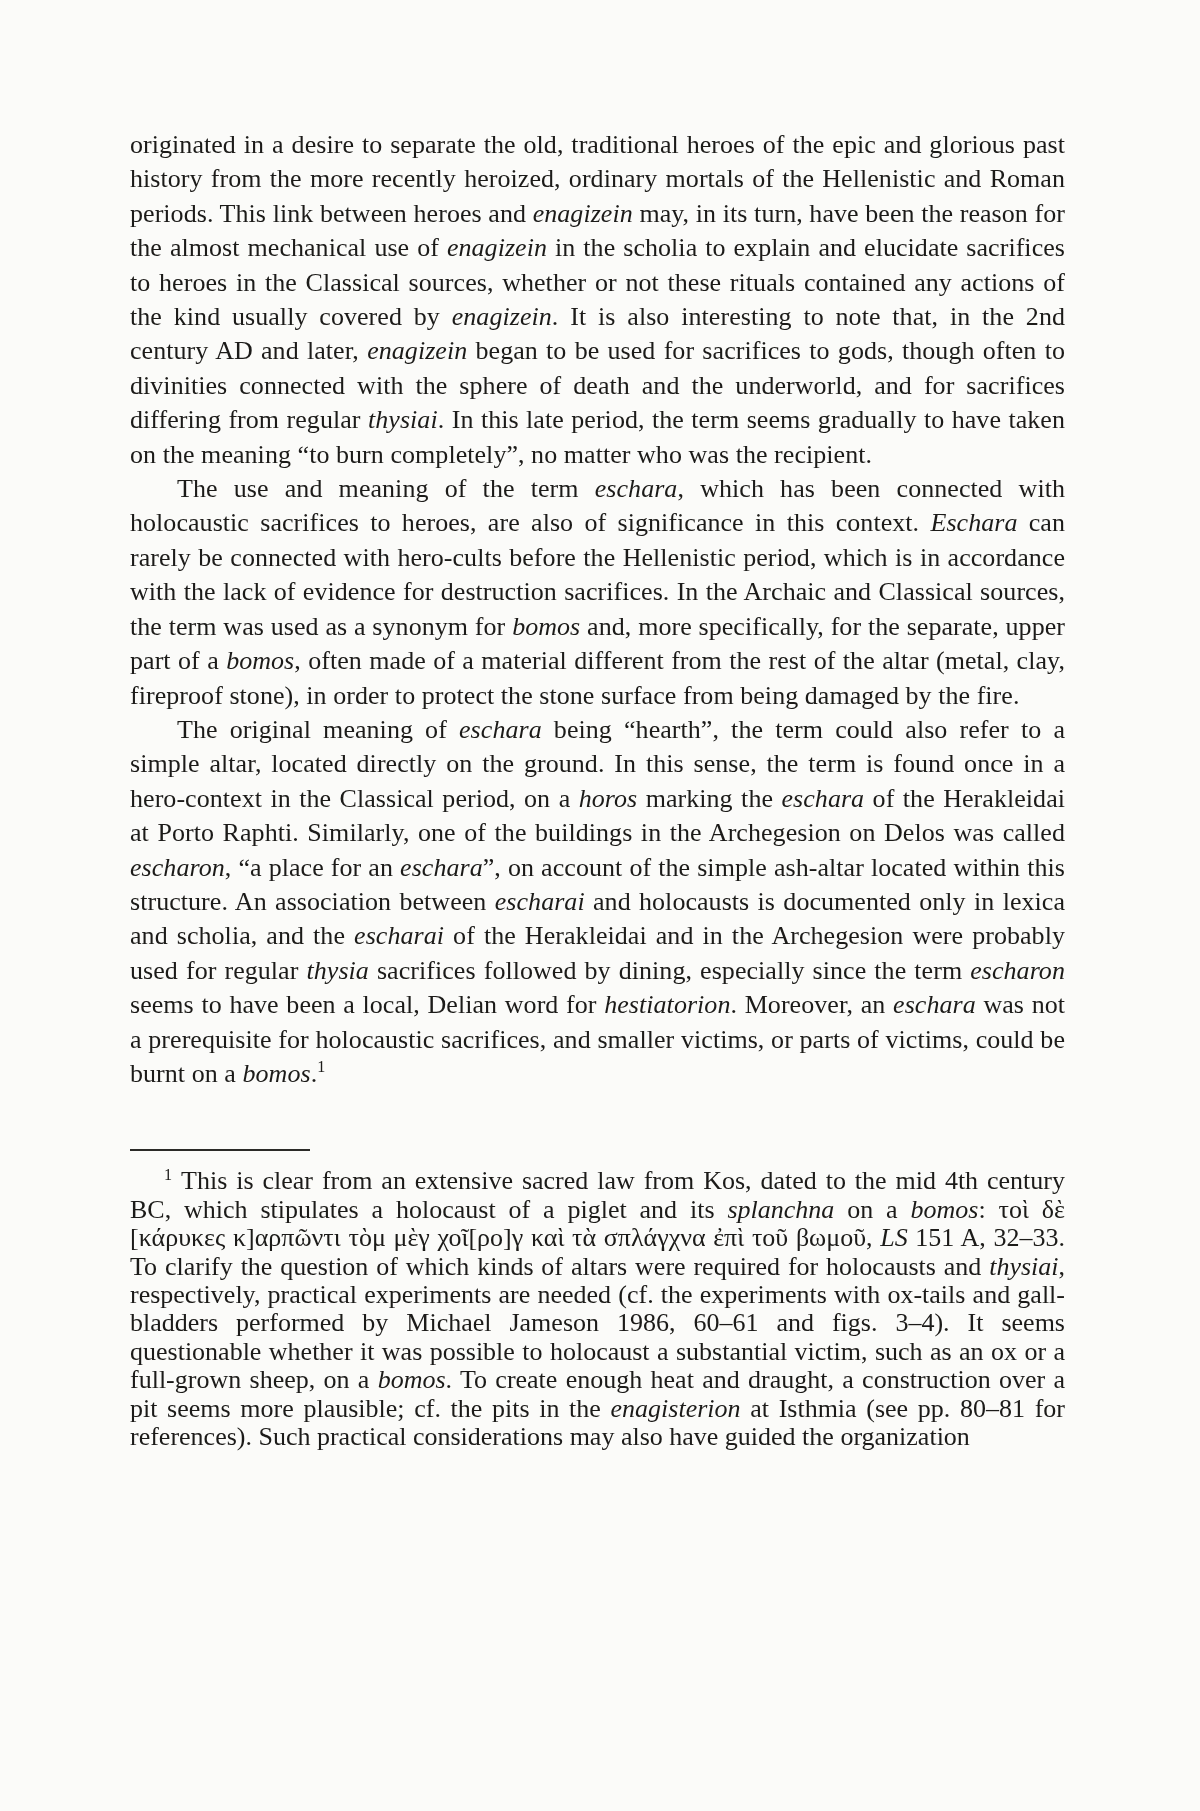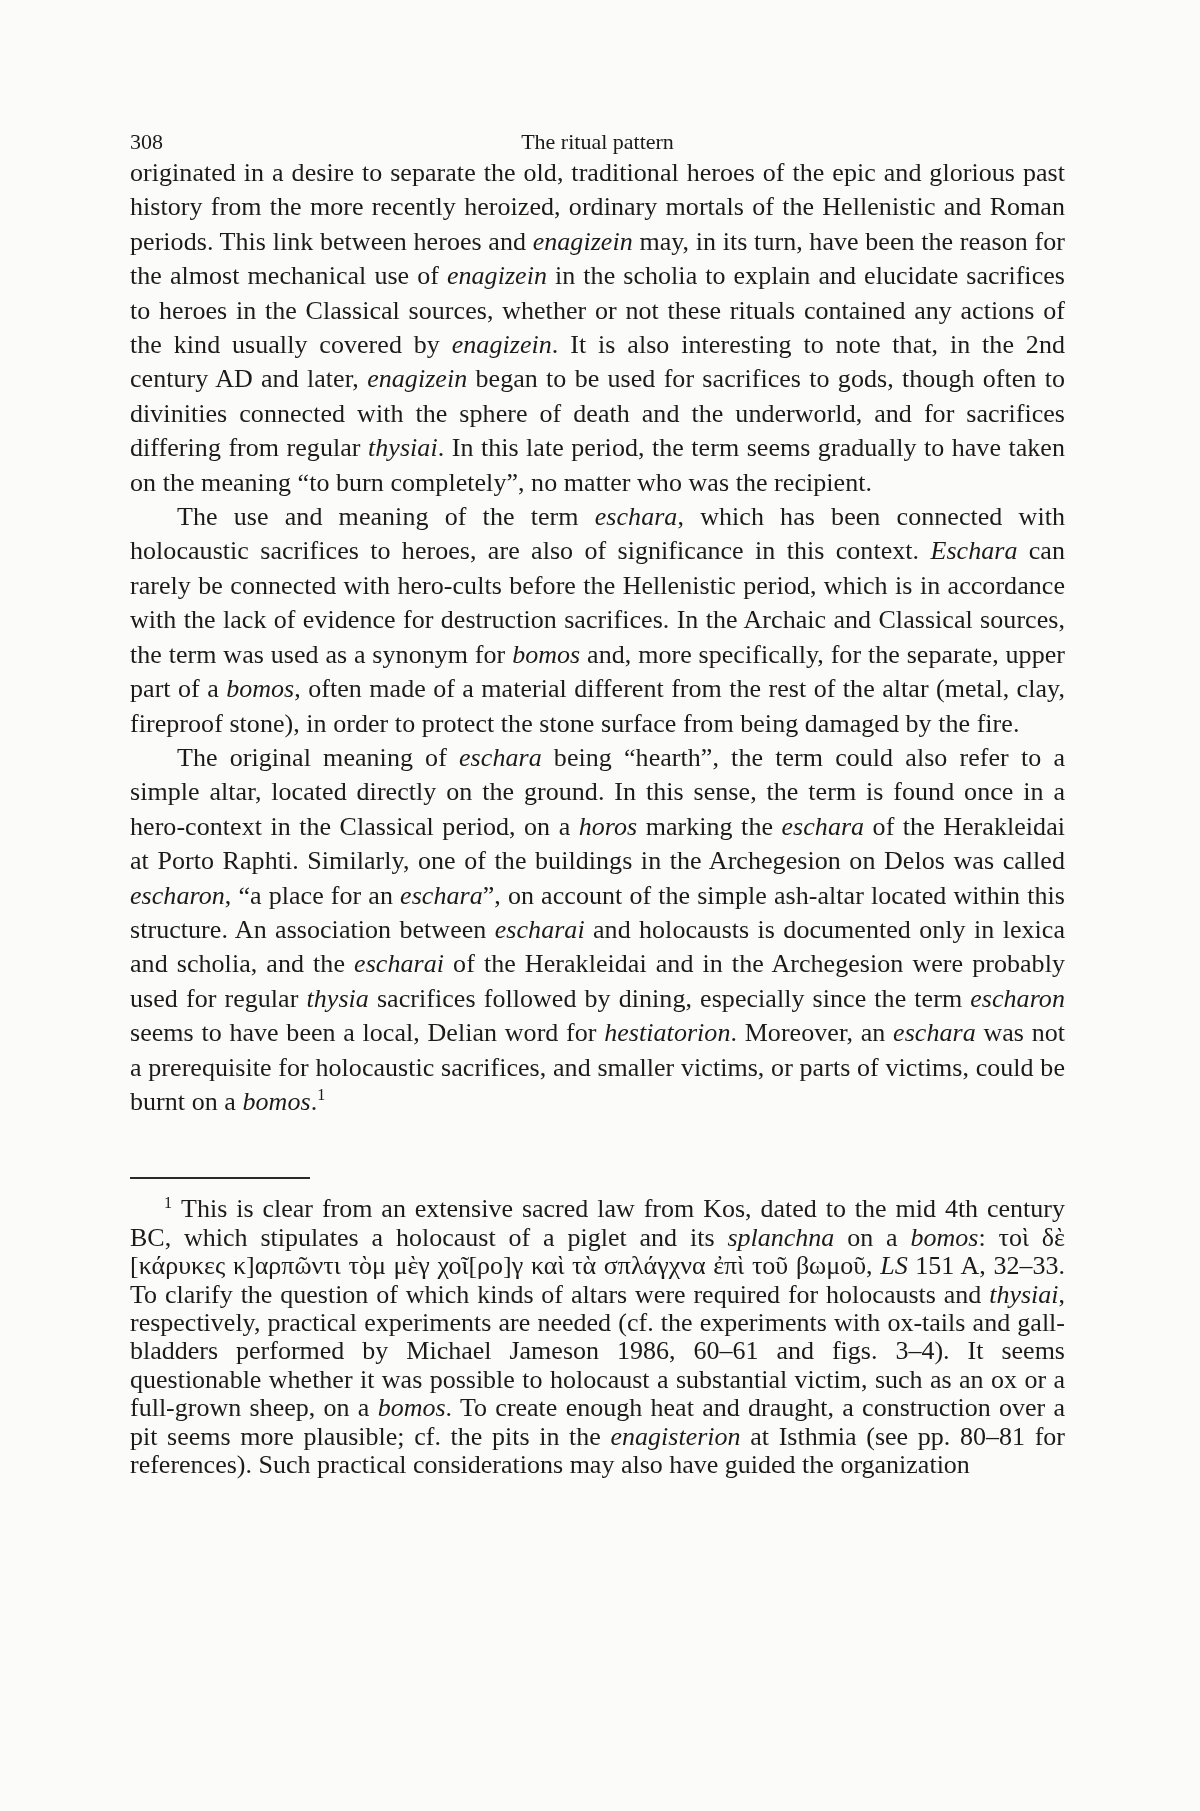--- a/index.html
+++ b/index.html
@@ -64,24 +64,20 @@
   }
   .footnote-para { text-indent: 34px; }
   .fn-marker { margin-right: 9px; }
 </style>
 </head>
 <body>
 
 <div class="page">
   <div class="text-block">
 
-    <header class="running-header">
-      <span class="page-number">308</span>
-      <span class="running-title">The ritual pattern</span>
-    </header>
 
     <main class="body-text">
         <p class="para"><span>originated in a desire to separate the old, traditional heroes of the epic and glorious past history from the more recently heroized, ordinary mortals of the Hellenistic and Roman periods. This link between heroes and </span><em>enagizein</em><span> may, in its turn, have been the reason for the almost mechanical use of </span><em>enagizein</em><span> in the scholia to explain and elucidate sacrifices to heroes in the Classical sources, whether or not these rituals contained any actions of the kind usually covered by </span><em>enagizein</em><span>.  It is also interesting to note that, in the 2nd century AD and later, </span><em>enagizein</em><span> began to be used for sacrifices to gods, though often to divinities connected with the sphere of death and the underworld, and for sacrifices differing from regular </span><em>thysiai</em><span>. In this late period, the term seems gradually to have taken on the meaning “to burn completely”, no matter who was the recipient.</span></p>
         <p class="para indent"><span>The use and meaning of the term </span><em>eschara</em><span>, which has been connected with holocaustic sacrifices to heroes, are also of significance in this context. </span><em>Eschara</em><span> can rarely be connected with hero-cults before the Hellenistic period, which is in accordance with the lack of evidence for destruction sacrifices.  In the Archaic and Classical sources, the term was used as a synonym for </span><em>bomos</em><span> and, more specifically, for the separate, upper part of a </span><em>bomos</em><span>, often made of a material different from the rest of the altar (metal, clay, fireproof stone), in order to protect the stone surface from being damaged by the fire.</span></p>
         <p class="para indent"><span>The original meaning of </span><em>eschara</em><span> being “hearth”, the term could also refer to a simple altar, located directly on the ground.  In this sense, the term is found once in a hero-context in the Classical period, on a </span><em>horos</em><span> marking the </span><em>eschara</em><span> of the Herakleidai at Porto Raphti.  Similarly, one of the buildings in the Archegesion on Delos was called </span><em>escharon</em><span>, “a place for an </span><em>eschara</em><span>”, on account of the simple ash-altar located within this structure.  An association between </span><em>escharai</em><span> and holocausts is documented only in lexica and scholia, and the </span><em>escharai</em><span> of the Herakleidai and in the Archegesion were probably used for regular </span><em>thysia</em><span> sacrifices followed by dining, especially since the term </span><em>escharon</em><span> seems to have been a local, Delian word for </span><em>hestiatorion</em><span>. Moreover, an </span><em>eschara</em><span> was not a prerequisite for holocaustic sacrifices, and smaller victims, or parts of victims, could be burnt on a </span><em>bomos</em><span>.</span><sup>1</sup></p>
       </main>
 
     <div class="footnote-rule"></div>
 
     <div class="footnote">

